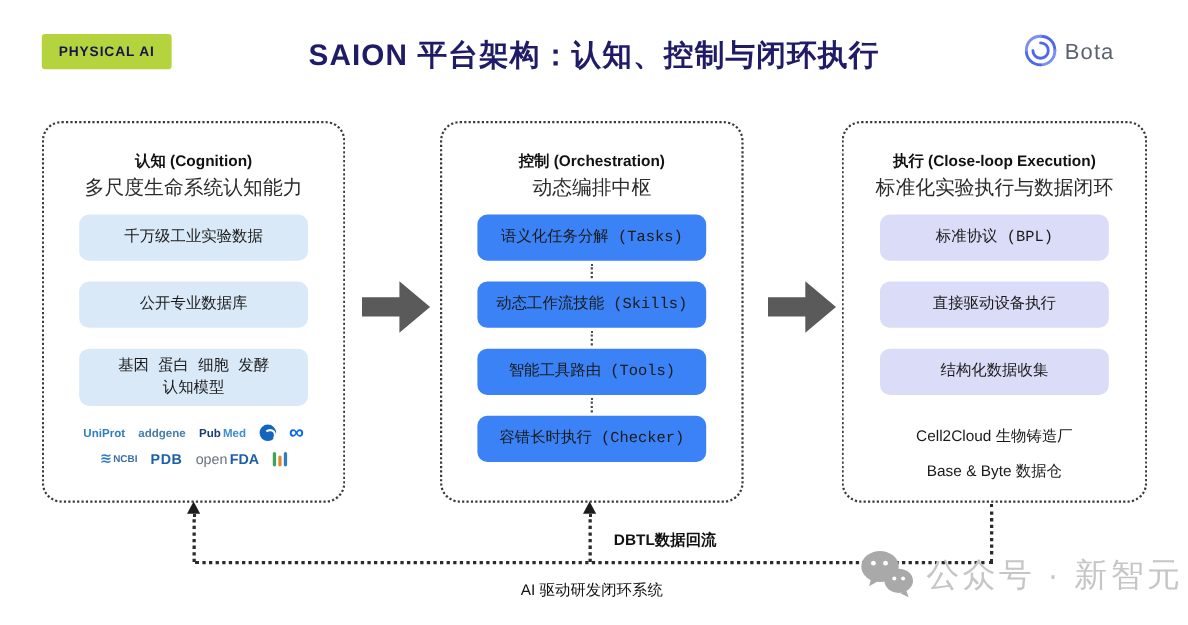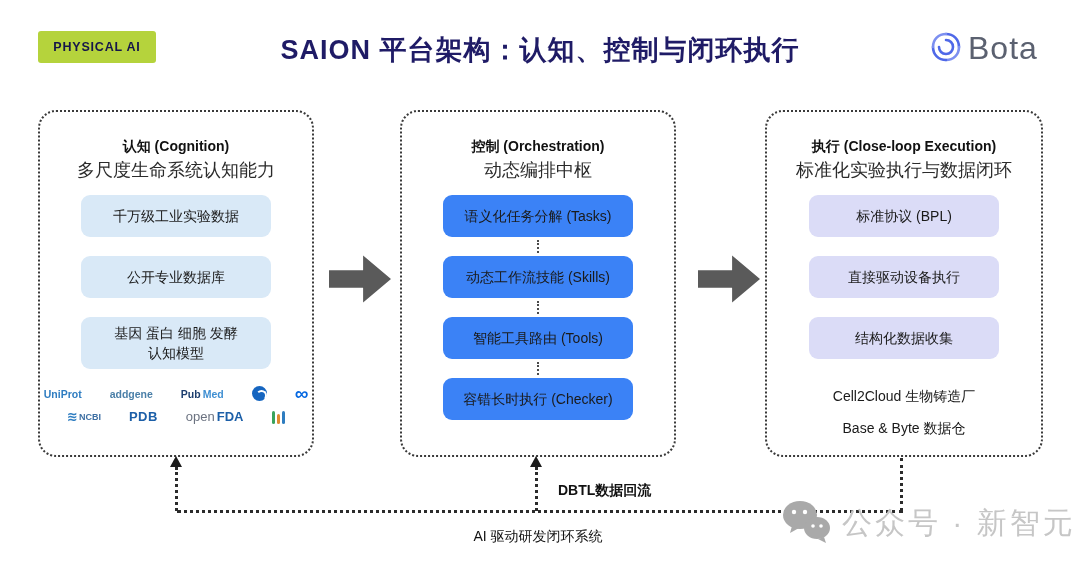--- a/index.html
+++ b/index.html
@@ -8,47 +8,47 @@
   .page { position:relative; width:1080px; height:568px; background:#fff; overflow:hidden; }
 
   
   .badge { position:absolute; left:38px; top:31px; width:118px; height:32px;
            background:#b5d33c; color:#15154a; font-size:12.5px; font-weight:bold;
            letter-spacing:0.8px; display:flex; align-items:center; justify-content:center;
            border-radius:3px; }
   .page-title { position:absolute; left:0; right:0; top:32px; text-align:center;
                 font-size:27px; font-weight:bold; color:#1f1b66; letter-spacing:1px; }
   .brand { position:absolute; left:930px; top:30px; display:flex; align-items:center; gap:6px; }
-  .brand-text { font-size:32px; color:#5b6170; letter-spacing:1px; }
+  .brand-text { font-size:20px; color:#5b6170; letter-spacing:1px; }
 
   
   .col { position:absolute; top:110px; height:347px; border:2px dotted #3a3a3a;
          border-radius:18px; background:#fff; }
   .col1 { left:38px;  width:276px; }
   .col2 { left:400px; width:276px; }
   .col3 { left:765px; width:278px; }
   .col-inner { display:flex; flex-direction:column; align-items:center; padding-top:20px; height:100%; }
   .col-title { font-size:14px; font-weight:bold; color:#111; line-height:28px; white-space:nowrap; }
   .col-sub   { font-size:18px; color:#2b2b2b; line-height:20px; margin-bottom:15px; }
 
-  .item { width:190px; min-height:42px; border-radius:9px; display:flex; align-items:center;
+  .item { width:208px; min-height:42px; border-radius:9px; display:flex; align-items:center;
           justify-content:center; font-size:14px; color:#1a1a1a; padding:6px 8px;
-          text-align:center; white-space:pre-line; line-height:20px; }
+          text-align:center; white-space:pre-line; line-height:20px;font-family:Liberation Mono, monospace; }
   .item-blue   { background:#d9e9f7; margin-bottom:19px; }
   .item-green  { background:#3b82f6; }
   .item-purple { background:#dbdcf7; margin-bottom:19px; }
   .connector { height:13px; border-left:2.5px dotted #4a4a4a; margin:3px 0; }
 
   .col-note { font-size:14px; color:#1a1a1a; font-weight:500; }
   .note1 { margin-top:29px; }
   .note2 { margin-top:14px; }
 
   
   .logos { margin-top:17px; display:flex; flex-direction:column; gap:8px; align-items:center; }
-  .logo-row { display:flex; align-items:center; gap:28px; }
+  .logo-row { display:flex; align-items:center; gap:12px; }
   .logo { font-size:10.5px; font-weight:bold; color:#2f7dc1; display:flex; align-items:center; gap:2px; }
   .lg-uniprot { color:#2f7dc1; }
   .lg-addgene { color:#4a7fa8; font-weight:600; }
   .lg-pubmed .p1 { color:#1c3e6e; } .lg-pubmed .p2 { color:#3f8fd2; }
   .swirl { width:15px; height:15px; border-radius:50%; background:#1565c0; position:relative; display:inline-block; }
   .swirl::after { content:""; position:absolute; left:4px; top:4px; width:7px; height:7px;
                   border:2px solid #fff; border-bottom-color:transparent; border-left-color:transparent; border-radius:50%; }
   .lg-meta { color:#0668e1; font-size:19px; font-weight:bold; line-height:14px; }
   .lg-ncbi { color:#3d6fa3; font-size:9px; } .lg-ncbi .wave { color:#2f7dc1; font-size:13px; letter-spacing:-1px; }
   .lg-pdb { color:#1c5fa8; font-size:13px; letter-spacing:0.5px; }

